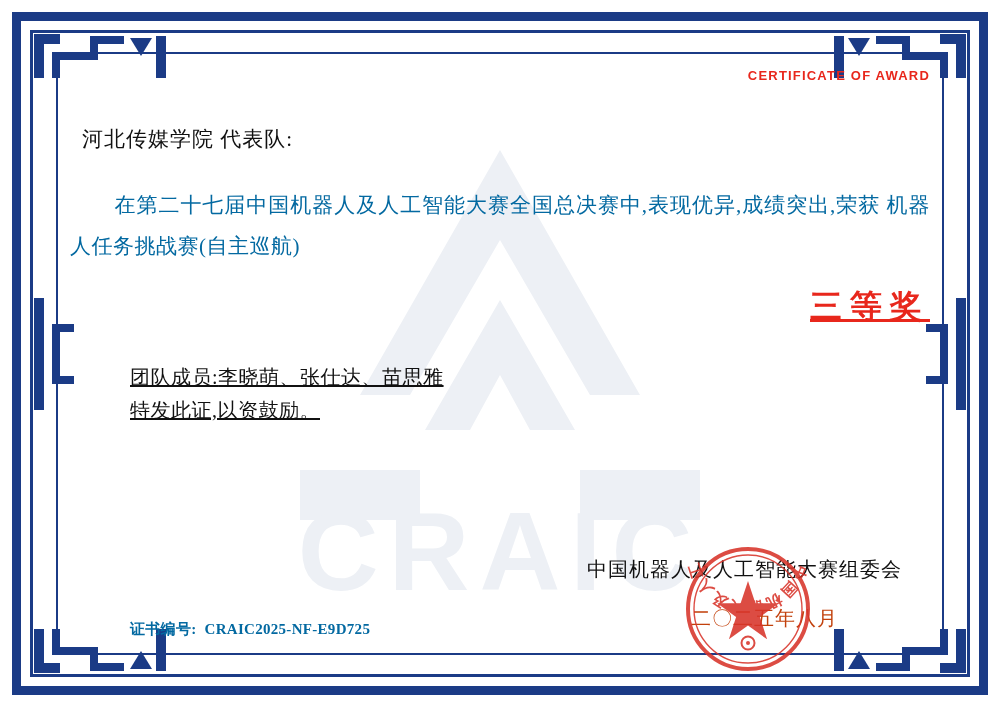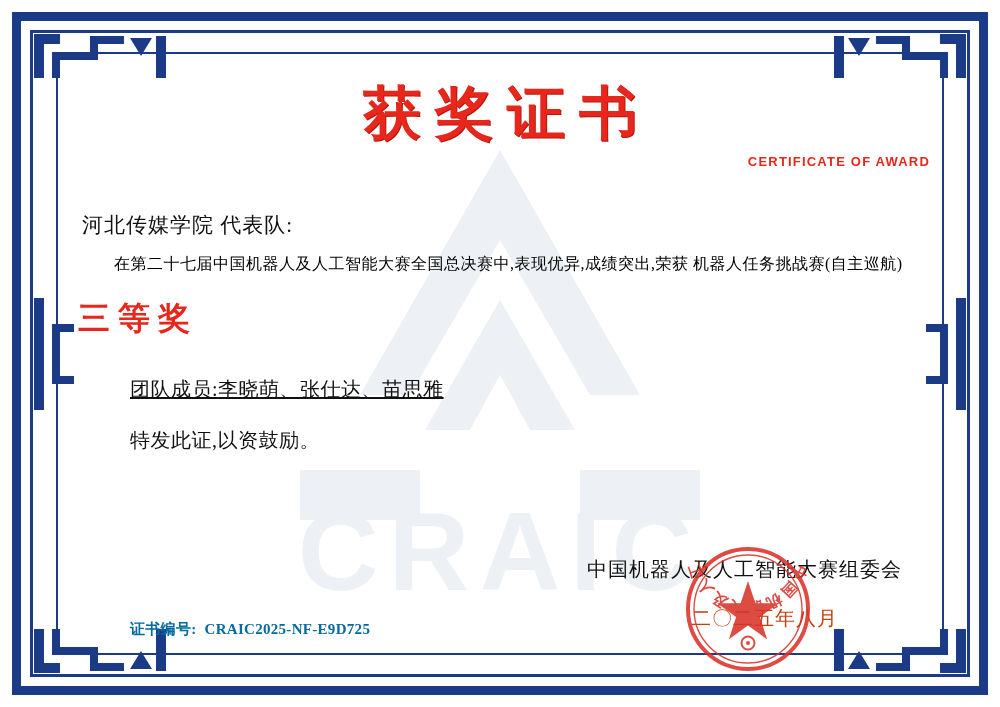--- a/index.html
+++ b/index.html
@@ -116,55 +116,56 @@
 
   .recipient {
     margin-top: 42px;
     margin-left: 12px;
     font-size: 21px;
     color: #111111;
     letter-spacing: 1px;
   }
 
   .body-text {
-    margin-top: 9px;
-    font-size: 16px;
-    color: #000000;
+    margin-top: 32px;
+    font-size: 21px;
+    color: #0369a1;
     line-height: 1.95;
     text-align: justify;
     letter-spacing: 0.5px;
   }
   .body-text .indent { display: inline-block; width: 44px; }
 
   .award-level {
     margin-top: 18px;
-    text-align: left;
+    text-align: right;
     font-size: 32px;
     font-weight: bold;
     color: #e8271c;
     letter-spacing: 8px;
     text-indent: 8px;
+    text-decoration: underline;
   }
 
   .members {
     margin-top: 28px;
     margin-left: 60px;
     font-size: 20px;
     color: #111111;
     line-height: 2.0;
     letter-spacing: 0.5px;
     text-decoration: underline;
   }
 
   .closing {
-    margin-top: 18px;
     margin-left: 60px;
     font-size: 20px;
     color: #111111;
     letter-spacing: 0.5px;
+    text-decoration: underline;
   }
 
   .footer {
     position: absolute;
     left: 0;
     right: 0;
     bottom: 4px;
     height: 110px;
   }
   .cert-no {
@@ -300,21 +301,20 @@
         <rect x="4" y="4" width="10" height="112"></rect>
         <rect x="22" y="30" width="8" height="60"></rect>
         <rect x="22" y="30" width="22" height="8"></rect>
         <rect x="22" y="82" width="22" height="8"></rect>
       </g>
     </svg>
   </div>
 
   <div class="content">
 
-    <div class="title-zh">获奖证书</div>
     <div class="title-en">CERTIFICATE OF AWARD</div>
 
     <div class="recipient">河北传媒学院 代表队:</div>
 
     <div class="body-text"><span class="indent"></span><span>在第二十七届中国机器人及人工智能大赛全国总决赛中,表现优异,成绩突出,荣获 机器人任务挑战赛(自主巡航)</span></div>
 
     <div class="award-level">三等奖</div>
 
     <div class="members">
       <div>

